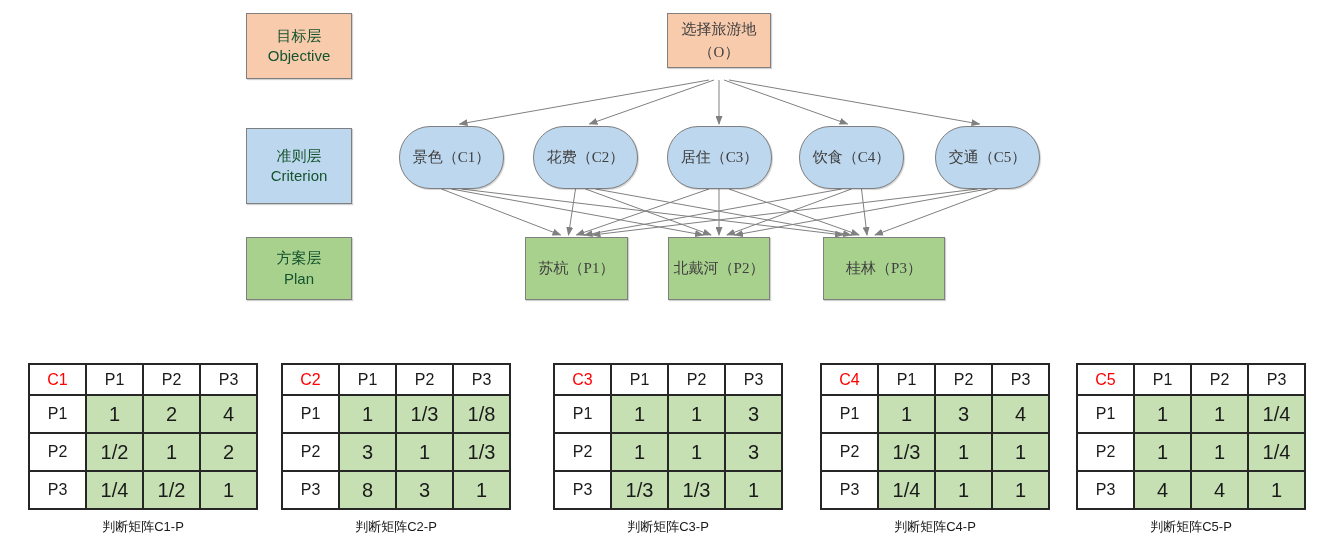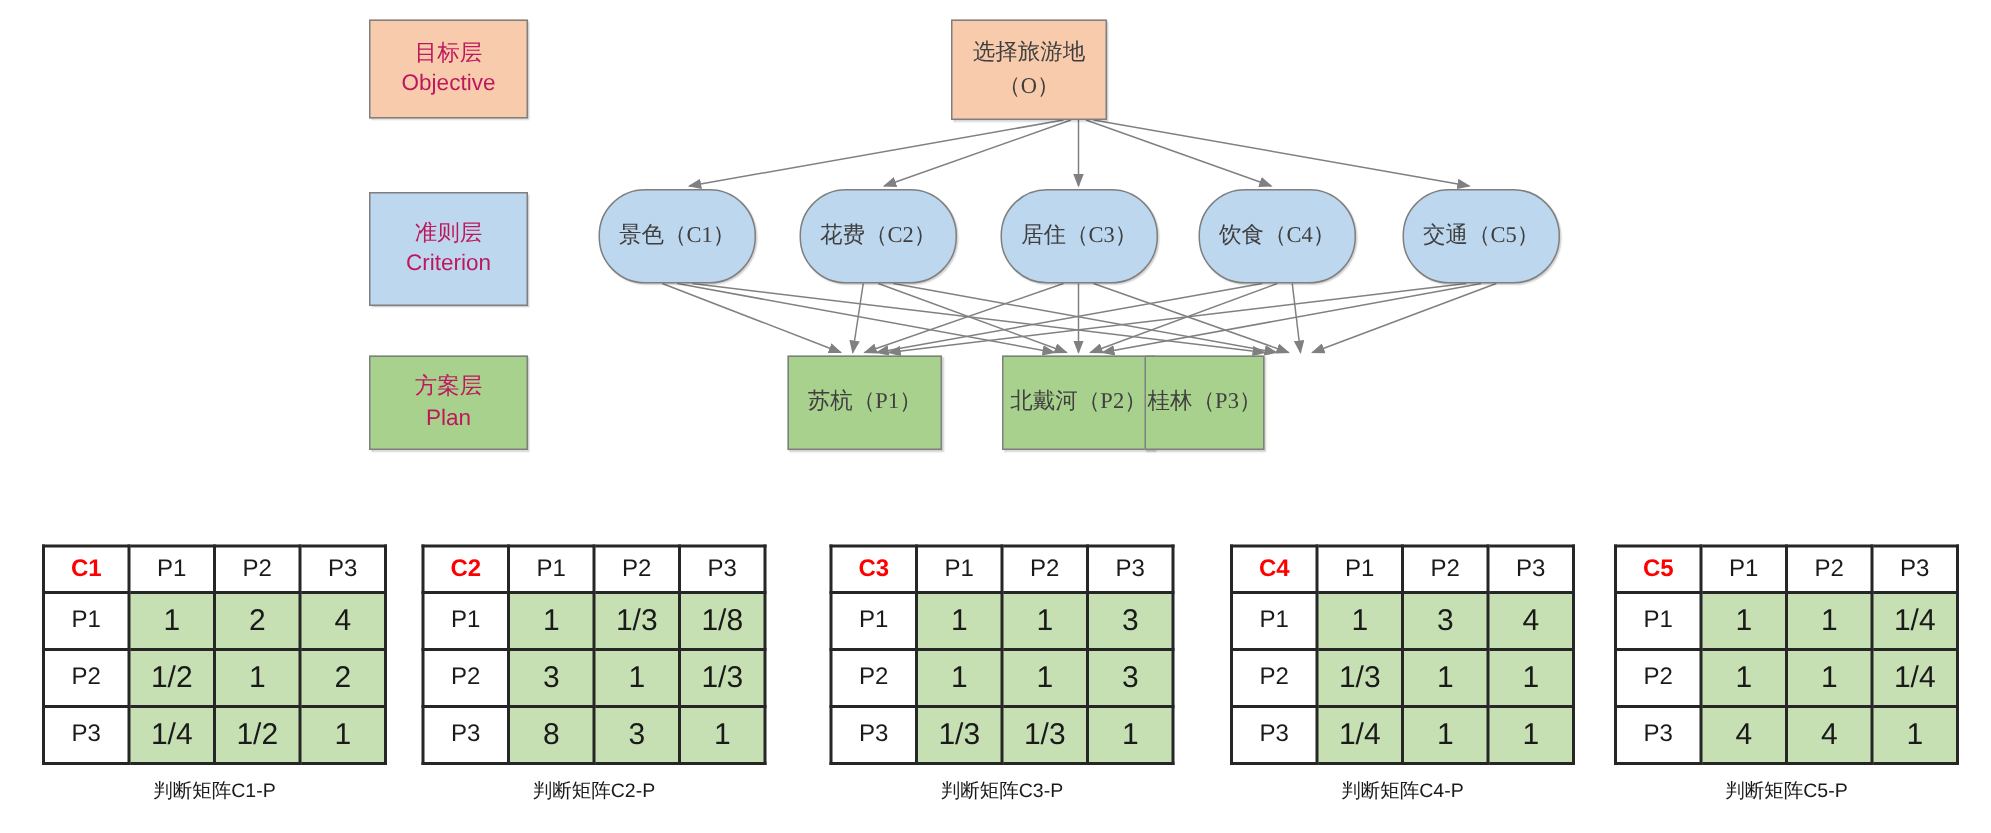--- a/index.html
+++ b/index.html
@@ -7,43 +7,43 @@
     position:relative;width:1327px;height:555px;overflow:hidden;background:#ffffff;
     font-family:"Liberation Sans","DejaVu Sans",sans-serif;
   }
   
   #arrows{position:absolute;left:0;top:0;pointer-events:none;}
   .box{
     position:absolute;box-sizing:border-box;border:1px solid var(--box_border);
     display:flex;flex-direction:column;align-items:center;justify-content:center;
     text-align:center;box-shadow:1px 1px 1px rgba(0,0,0,0.18);
   }
-  .lbl{width:106px;left:246px;color:#be185d;font-size:15px;line-height:1.35;}
+  .lbl{width:106px;left:246px;color:#14532d;font-size:15px;line-height:1.35;}
   .lbl-obj{top:13px;height:66px;background:var(--objective_fill);}
   .lbl-crit{top:128px;height:76px;background:var(--criterion_fill);}
   .lbl-plan{top:237px;height:63px;background:var(--plan_fill);}
   .node{
     font-family:"Liberation Serif","DejaVu Serif",serif;
     color:#3f3f3f;font-size:15px;line-height:1.5;
   }
-  .node-obj{left:634px;top:13px;width:104px;height:67px;background:var(--objective_fill);}
+  .node-obj{left:667px;top:13px;width:104px;height:55px;background:var(--objective_fill);}
   .node-crit{top:126px;height:63px;width:105px;background:var(--criterion_fill);border-radius:31px;}
   .node-plan{top:237px;height:63px;background:var(--plan_fill);}
   
   .matrix{position:absolute;top:363px;}
   .matrix table{border-collapse:collapse;}
   .matrix th,.matrix td{
     box-sizing:border-box;border:2px solid #262626;width:57px;
     text-align:center;vertical-align:middle;background:#ffffff;
     font-weight:normal;color:#1a1a1a;
   }
   .matrix thead th{height:31px;font-size:16px;}
   .matrix tbody th{height:38px;font-size:16px;}
   .matrix td{height:38px;font-size:20px;background:var(--matrix_value_fill);}
-  .matrix th.c-hdr{color:var(--matrix_header_accent);font-weight:bold;}
+  .matrix th.c-hdr{color:var(--matrix_header_accent);font-weight:normal;}
   .matrix .cap{margin-top:8px;text-align:center;font-size:13px;color:#1a1a1a;}
 </style>
 </head>
 <body>
 
 <div id="stage">
 
   <svg id="arrows" width="1327" height="330">
     <defs>
       <marker id="ah" markerWidth="9" markerHeight="7" refX="8" refY="3.5" orient="auto">
@@ -91,21 +91,21 @@
   </div>
 
   <div class="box node node-crit" style="left:399px">景色（C1）</div>
   <div class="box node node-crit" style="left:533px">花费（C2）</div>
   <div class="box node node-crit" style="left:667px">居住（C3）</div>
   <div class="box node node-crit" style="left:799px">饮食（C4）</div>
   <div class="box node node-crit" style="left:935px">交通（C5）</div>
 
   <div class="box node node-plan" style="left:525px;width:103px">苏杭（P1）</div>
   <div class="box node node-plan" style="left:668px;width:102px">北戴河（P2）</div>
-  <div class="box node node-plan" style="left:763px;width:80px">桂林（P3）</div>
+  <div class="box node node-plan" style="left:823px;width:122px">桂林（P3）</div>
 
   <div class="matrix" style="left:28px">
     <table>
       <thead>
         <tr>
           <th class="c-hdr">C1</th>
           <th>P1</th>
           <th>P2</th>
           <th>P3</th>
         </tr>

